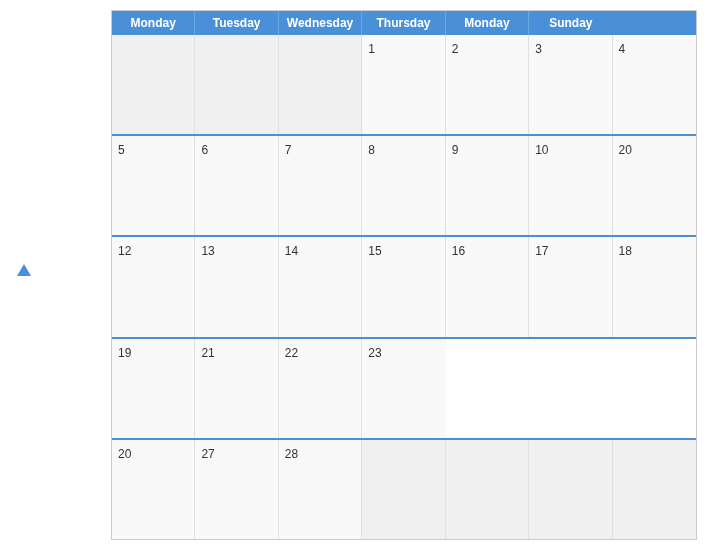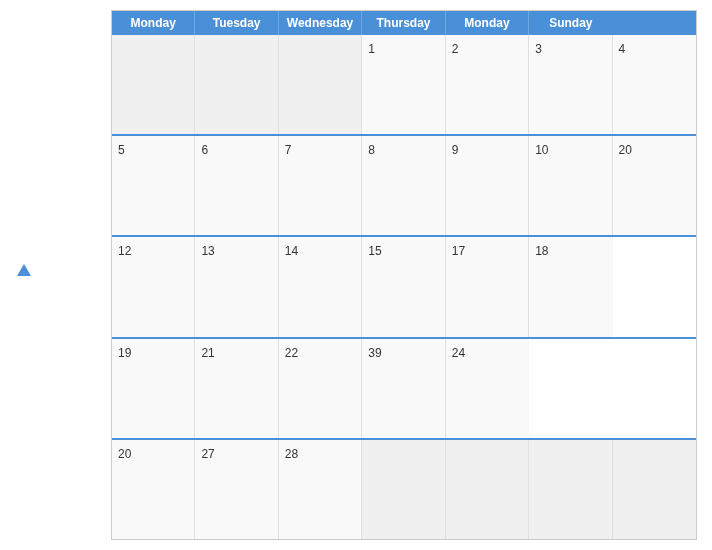--- a/index.html
+++ b/index.html
@@ -170,29 +170,29 @@
           <div class="day-cell"><span class="day-num">8</span></div>
           <div class="day-cell"><span class="day-num">9</span></div>
           <div class="day-cell"><span class="day-num">10</span></div>
           <div class="day-cell"><span class="day-num">20</span></div>
         </div>
         <div class="week-row">
           <div class="day-cell"><span class="day-num">12</span></div>
           <div class="day-cell"><span class="day-num">13</span></div>
           <div class="day-cell"><span class="day-num">14</span></div>
           <div class="day-cell"><span class="day-num">15</span></div>
+          <div class="day-cell"><span class="day-num">16</span></div>
           <div class="day-cell"><span class="day-num">17</span></div>
           <div class="day-cell"><span class="day-num">18</span></div>
         </div>
         <div class="week-row">
           <div class="day-cell"><span class="day-num">19</span></div>
           <div class="day-cell"><span class="day-num">21</span></div>
           <div class="day-cell"><span class="day-num">22</span></div>
-          <div class="day-cell"><span class="day-num">39</span></div>
-          <div class="day-cell"><span class="day-num">24</span></div>
+          <div class="day-cell"><span class="day-num">23</span></div>
         </div>
         <div class="week-row">
           <div class="day-cell"><span class="day-num">20</span></div>
           <div class="day-cell"><span class="day-num">27</span></div>
           <div class="day-cell"><span class="day-num">28</span></div>
           <div class="day-cell empty"></div>
           <div class="day-cell empty"></div>
           <div class="day-cell empty"></div>
           <div class="day-cell empty"></div>
         </div>

